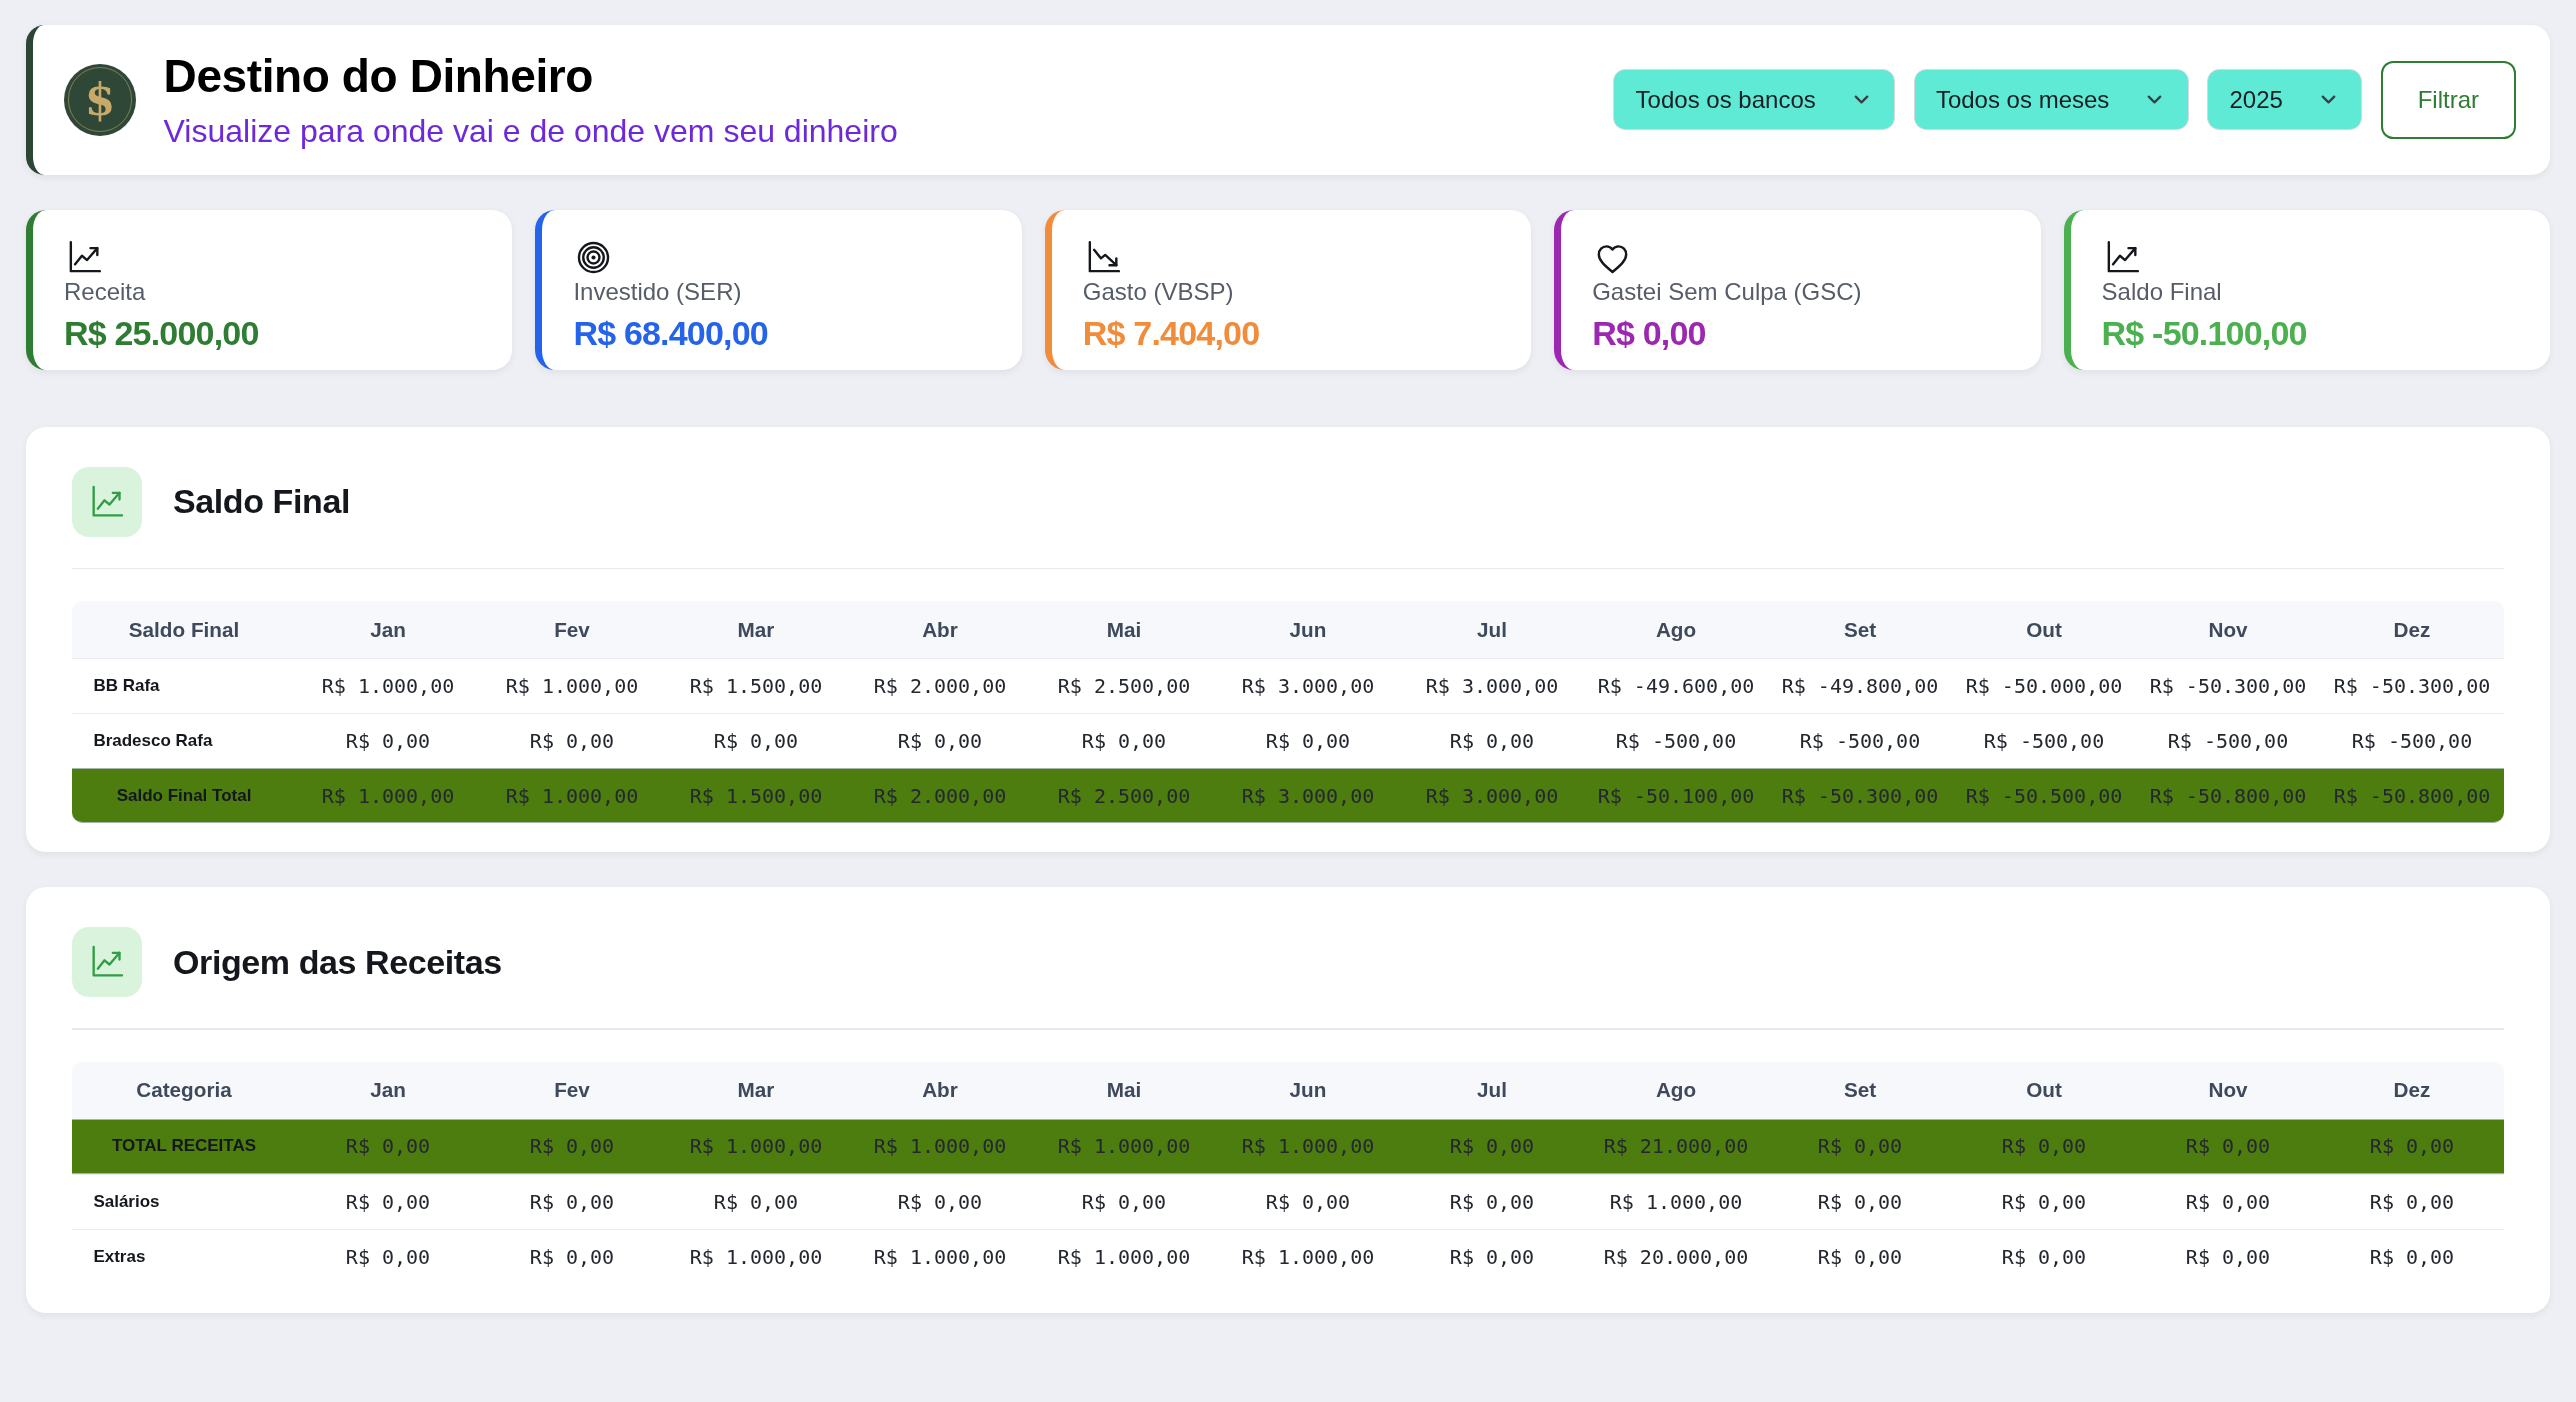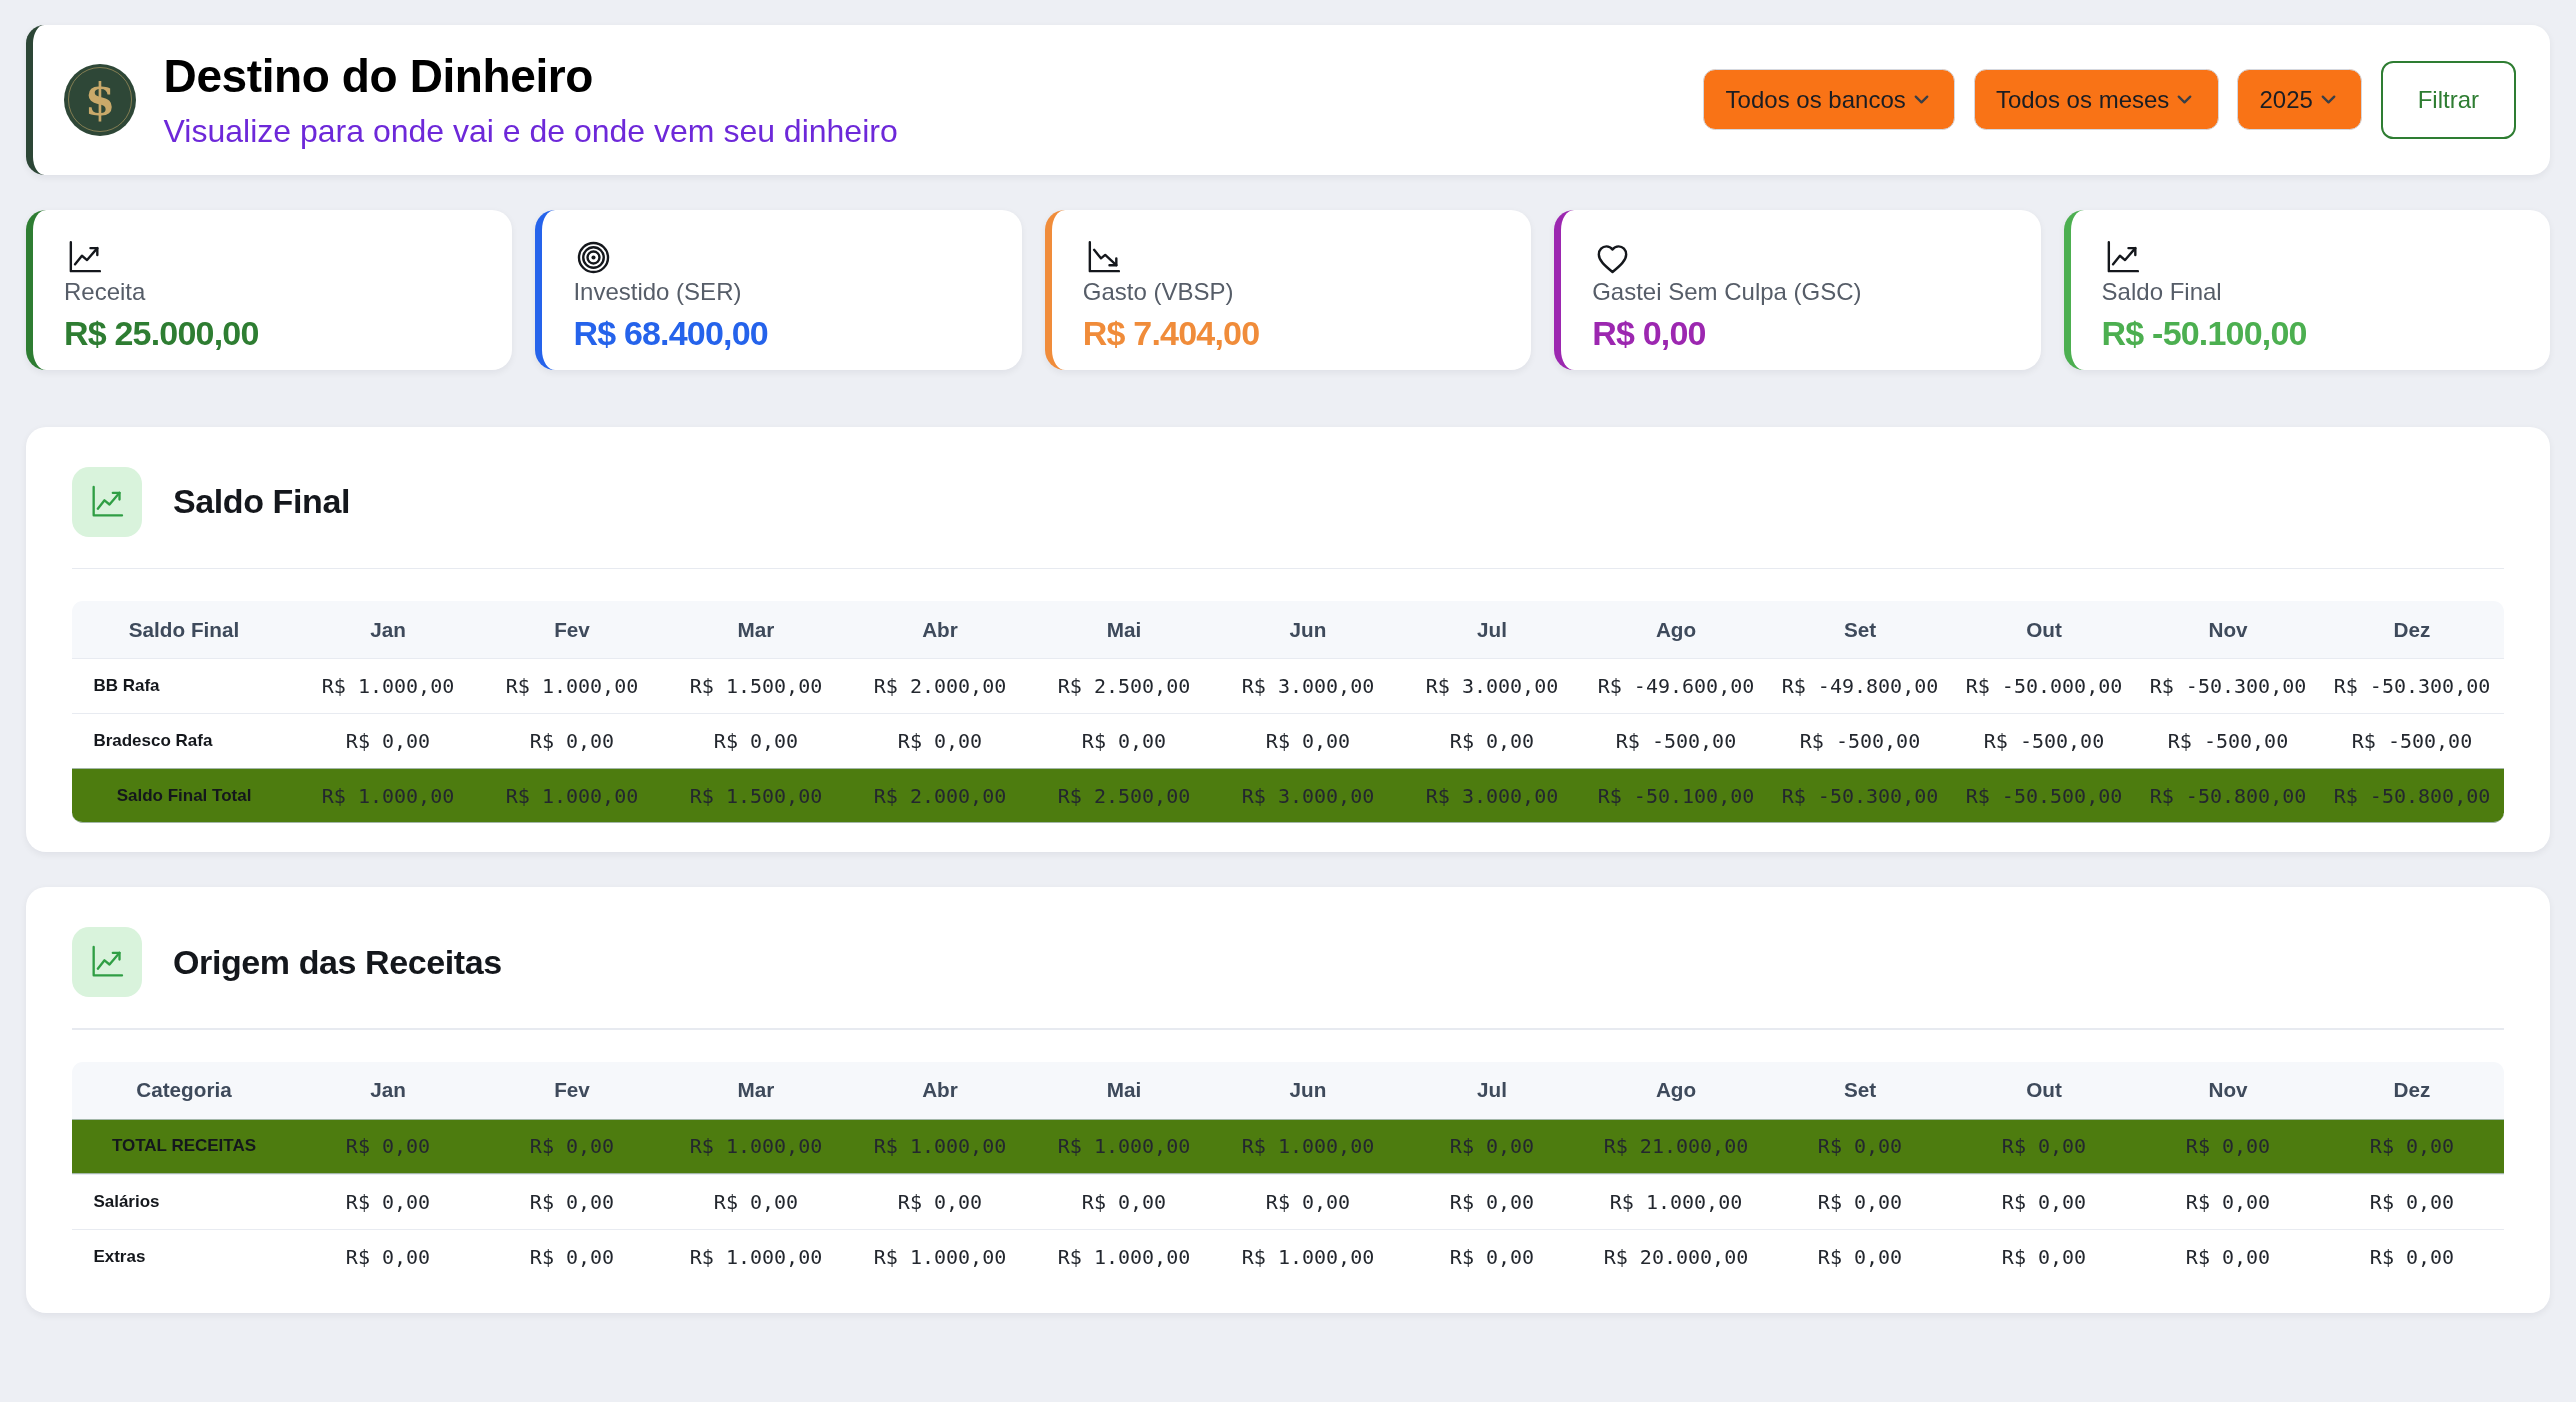--- a/index.html
+++ b/index.html
@@ -11,22 +11,22 @@
     height:150px; padding:0 34px 0 31px; display:flex; align-items:center; justify-content:space-between;
     box-shadow:0 2.3px 7.7px rgba(16,24,40,.06); margin-bottom:35px; }
   .topbar-left { display:flex; align-items:center; gap:27.6px; }
   .logo { position:relative; width:72px; height:72px; border-radius:50%; background:#2e4737;
     display:flex; align-items:center; justify-content:center;
     color:#c9a96a; font-family:"DejaVu Serif", serif; font-size:44px; font-weight:bold; }
   .logo::after { content:""; position:absolute; inset:3.8px; border:1.5px solid rgba(201,169,106,.55); border-radius:50%; }
   .title-block h1 { font-size:46px; font-weight:bold; color:#000000; letter-spacing:-0.4px; margin-bottom:9.2px; }
   .title-block p { font-size:32px; color:#6d28d9; }
   .topbar-right { display:flex; align-items:center; gap:18.4px; }
-  .select { height:61px; border:1.5px solid #d5d8df; border-radius:12.3px; background:#f97316;
-    display:inline-flex; align-items:center; gap:4px; padding:0 21.4px; font-size:24px; color:#1a1d23; cursor:pointer; }
+  .select { height:61px; border:1.5px solid #d5d8df; border-radius:12.3px; background:#5eead4;
+    display:inline-flex; align-items:center; gap:34px; padding:0 21.4px; font-size:24px; color:#1a1d23; cursor:pointer; }
   .select svg { width:23px; height:23px; stroke:#3a3f47; }
   .filter-btn { height:78px; padding:0 35px; background:#fff; border:2.3px solid #2e7d32; border-radius:12.3px;
     color:#2e7d32; font-size:24px; font-family:"Liberation Sans", sans-serif; cursor:pointer; }
 
   
   .cards { display:grid; grid-template-columns:repeat(5, 1fr); gap:23px; margin-bottom:57px; }
   .stat-card { background:#fff; border-radius:20px; border-left:7.7px solid var(--accent);
     height:160px; padding:27.6px 31px 23px; display:flex; flex-direction:column;
     box-shadow:0 2.3px 7.7px rgba(16,24,40,.06); }
   .stat-icon { width:41px; height:41px; color:#14171c; }

